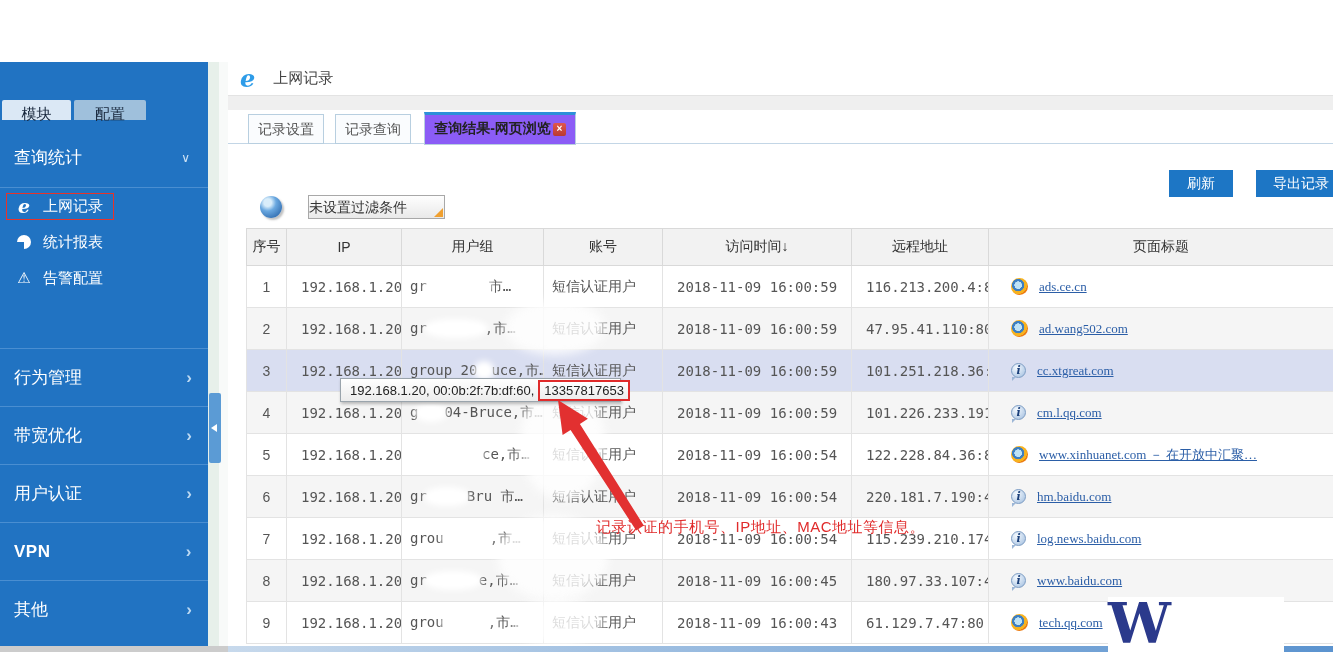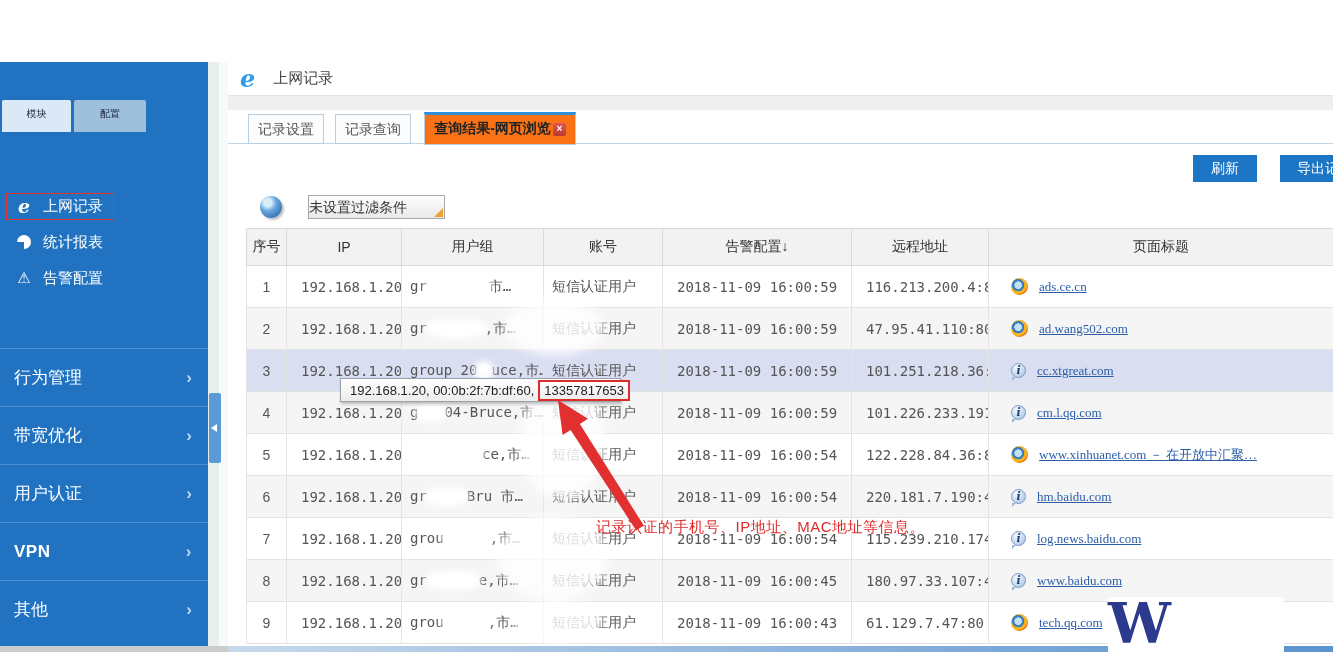--- a/index.html
+++ b/index.html
@@ -18,21 +18,21 @@
   .logo { position:absolute; left:24px; top:9px; color:#fff; font-size:33px;
     font-weight:600; letter-spacing:1px; }
   .edition { position:absolute; left:1128px; top:27px; color:#fff; font-size:19px; font-weight:bold; }
   .home-ic { position:absolute; left:1295px; top:20px; }
   .wifi-ic { position:absolute; left:1322px; top:22px; }
 
   
   .sidebar { position:absolute; left:0; top:62px; width:208px; height:590px;
     background:#2173c2; color:#fff; }
   .side-tabs { position:absolute; left:2px; top:38px; height:28px; display:flex; }
-  .side-tab { height:32px; line-height:28px; text-align:center; font-size:10px;
+  .side-tab { height:20px; line-height:28px; text-align:center; font-size:15px;
     color:#16253a; border-radius:2px 2px 0 0; cursor:default; }
   .side-tab.active { width:69px; background:#dbe8f5; }
   .side-tab.inactive { width:72px; margin-left:3px; background:#9fc0dc; }
   .side-section { position:absolute; left:0; width:208px; border-bottom:1px solid #4a8ed1;
     font-size:17px; color:#fff; display:flex; align-items:center; padding-left:14px; }
   .sec-query { top:66px; height:60px; }
   .chev-down { margin-left:auto; margin-right:18px; font-size:12px; color:#cfe3f5; }
   .submenu { position:absolute; left:0; top:126px; width:208px; }
   .sub-item { height:36px; display:flex; align-items:center; padding-left:12px;
     font-size:15px; color:#fff; }
@@ -71,30 +71,30 @@
   .breadcrumb-bar .bc-title { font-size:15px; color:#444; margin-left:18px; }
   .gray-band { position:absolute; left:228px; top:96px; width:1105px; height:14px; background:#efefef; }
 
   
   .tab-strip { position:absolute; left:248px; top:110px; height:34px; display:flex; align-items:flex-end; z-index:2; }
   .qtab { border:1px solid #b8cfe0; background:#fafcfe; color:#555; font-size:14px;
     height:30px; line-height:28px; text-align:center; }
   .qtab.t1 { width:76px; }
   .qtab.t2 { width:76px; margin-left:11px; }
   .qtab.active { width:152px; margin-left:13px; height:33px; line-height:27px;
-    border-top:3px solid #2d8fd9; background:#f97316; color:#222; font-weight:bold;
+    border-top:3px solid #2d8fd9; background:#8b5cf6; color:#222; font-weight:bold;
     margin-bottom:-1px; }
   .close-x { display:inline-block; width:13px; height:13px; margin-left:2px;
     background:linear-gradient(180deg,#e0574e,#b93a30); border-radius:2px; color:#fff;
     font-size:10px; line-height:12px; text-align:center; font-weight:bold; vertical-align:1px; }
   .tab-underline { position:absolute; left:228px; top:143px; width:1105px; height:1px; background:#c3d6e6; }
 
   
-  .btn-blue { position:absolute; top:155px; height:27px; background:#1d76c5; color:#fff;
-    font-size:14px; text-align:center; line-height:27px; cursor:pointer;margin-left:24px; }
+  .btn-blue { position:absolute; top:170px; height:27px; background:#1d76c5; color:#fff;
+    font-size:14px; text-align:center; line-height:27px; cursor:pointer; }
   .btn-refresh { left:1169px; width:64px; }
   .btn-export { left:1256px; width:90px; }
 
   
   .info-row { position:absolute; left:260px; top:192px; height:30px; display:flex; align-items:center; }
   .globe-ic { width:22px; height:22px; border-radius:50%;
     background:radial-gradient(circle at 35% 30%, #d9edfa 0 18%, #6aa8e0 40%, #3b77b8 75%, #28598f 100%);
     box-shadow:2px 2px 2px rgba(120,120,120,0.45); }
   .info-text { font-size:14px; color:#333; margin-left:18px; letter-spacing:0.5px; }
   .filter-btn { position:relative; margin-left:26px; width:137px; height:24px;
@@ -187,20 +187,24 @@
       <path d="M4 12 a5 5 0 0 1 7 0" stroke="#fff" stroke-width="2" fill="none"></path>
     </svg>
   </div>
 </div>
 
 <div class="sidebar">
   <div class="side-tabs">
     <div class="side-tab active">模块</div>
     <div class="side-tab inactive">配置</div>
   </div>
+  <div class="side-section sec-query">
+    <span>查询统计</span>
+    <span class="chev-down">∨</span>
+  </div>
   <div class="submenu">
     <div class="sub-item">
       <span class="sub-sel-box">
         <span class="s-ic">
             <span class="ie-e">e</span>
           </span>
         <span>上网记录</span>
       </span>
     </div>
     <div class="sub-item">
@@ -274,21 +278,21 @@
       <col style="width:189px">
       <col style="width:137px">
       <col style="width:345px">
   </colgroup>
   <thead>
     <tr>
       <th>序号</th>
       <th>IP</th>
       <th>用户组</th>
       <th>账号</th>
-      <th>告警配置↓</th>
+      <th>访问时间↓</th>
       <th>远程地址</th>
       <th>页面标题</th>
     </tr>
   </thead>
   <tbody>
   <tr>
     <td class="c-no">1</td>
     <td class="c-ip">192.168.1.20</td>
     <td class="c-grp"><span>gr</span><span class="grp-smudge" style="width: 62px;"></span><span>市…</span></td>
     <td class="c-acct">短信认证用户</td>

